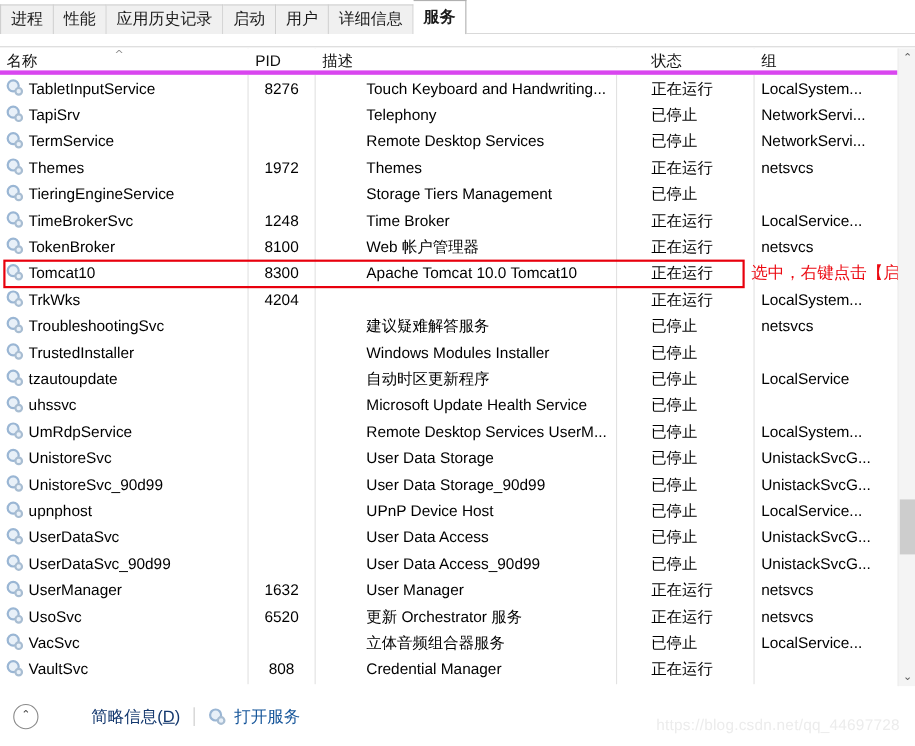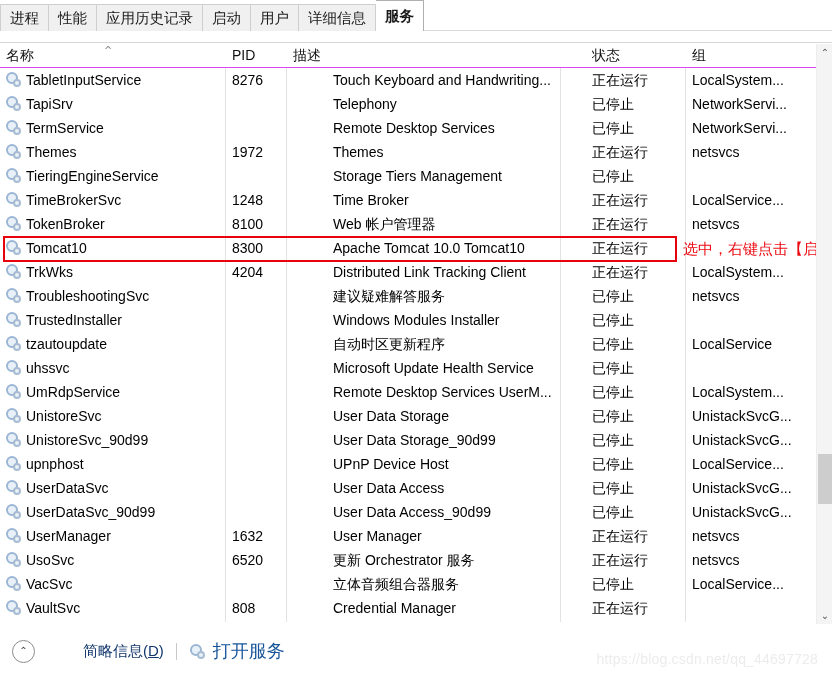--- a/index.html
+++ b/index.html
@@ -83,21 +83,21 @@
     width: 1px;
     background: #e2e2e2;
     height: 578px;
   }
 
   .hdr {
     position: absolute;
     left: 0; top: 0;
     width: 816px; height: 24px;
     background: #ffffff;
-    border-bottom: 1px solid #d946ef;
+    border-bottom: 4px solid #d946ef;
     box-sizing: border-box;
   }
   .hdr-cell {
     position: absolute;
     top: 0;
     height: 23px;
     line-height: 23px;
     font-size: 14px;
     color: #111;
     white-space: nowrap;
@@ -131,21 +131,21 @@
     height: 24px;
     line-height: 24px;
     font-size: 14px;
     color: #000;
     white-space: nowrap;
     overflow: hidden;
     text-overflow: clip;
     cursor: default;
   }
   .c-name  { left: 26px; width: 190px; }
-  .c-pid   { left: 232px; width: 48px; text-align: left; }
+  .c-pid   { left: 232px; width: 48px; text-align: center; }
   .c-desc  { left: 293px; width: 262px; margin-left: 40px; }
   .c-state { left: 592px; width: 88px; }
   .c-group { left: 692px; width: 120px; }
 
   .svc-icon {
     position: absolute;
     left: 6px; top: 4px;
     width: 16px; height: 16px;
   }
 
@@ -266,21 +266,21 @@
     width: 1px; height: 17px;
     background: #c9c9c9;
     margin: 0 13px 0 12px;
   }
   .open-svc {
     display: inline-flex;
     align-items: center;
     cursor: default;
   }
   .open-svc .lbl {
-    font-size: 18px;
+    font-size: 15px;
     color: #15559a;
     margin-left: 7px;
     white-space: nowrap;
   }
   .watermark {
     position: absolute;
     right: 14px;
     top: 651px;
     font-size: 14px;
     color: #ececec;
@@ -386,21 +386,20 @@
           <div class="cell c-desc">Apache Tomcat 10.0 Tomcat10</div>
           <div class="cell c-state">正在运行</div>
           <div class="cell c-group"></div>
           <div class="annot-box"></div>
           <div class="annot-text">选中，右键点击【启动】</div>
         </div>
         <div class="row">
           <span class="svc-icon"><span class="gear"><span class="big"></span><span class="small"></span></span></span>
           <div class="cell c-name">TrkWks</div>
           <div class="cell c-pid">4204</div>
-          <div class="cell c-desc">Distributed Link Tracking Client</div>
           <div class="cell c-state">正在运行</div>
           <div class="cell c-group">LocalSystem...</div>
         </div>
         <div class="row">
           <span class="svc-icon"><span class="gear"><span class="big"></span><span class="small"></span></span></span>
           <div class="cell c-name">TroubleshootingSvc</div>
           <div class="cell c-pid"></div>
           <div class="cell c-desc">建议疑难解答服务</div>
           <div class="cell c-state">已停止</div>
           <div class="cell c-group">netsvcs</div>

